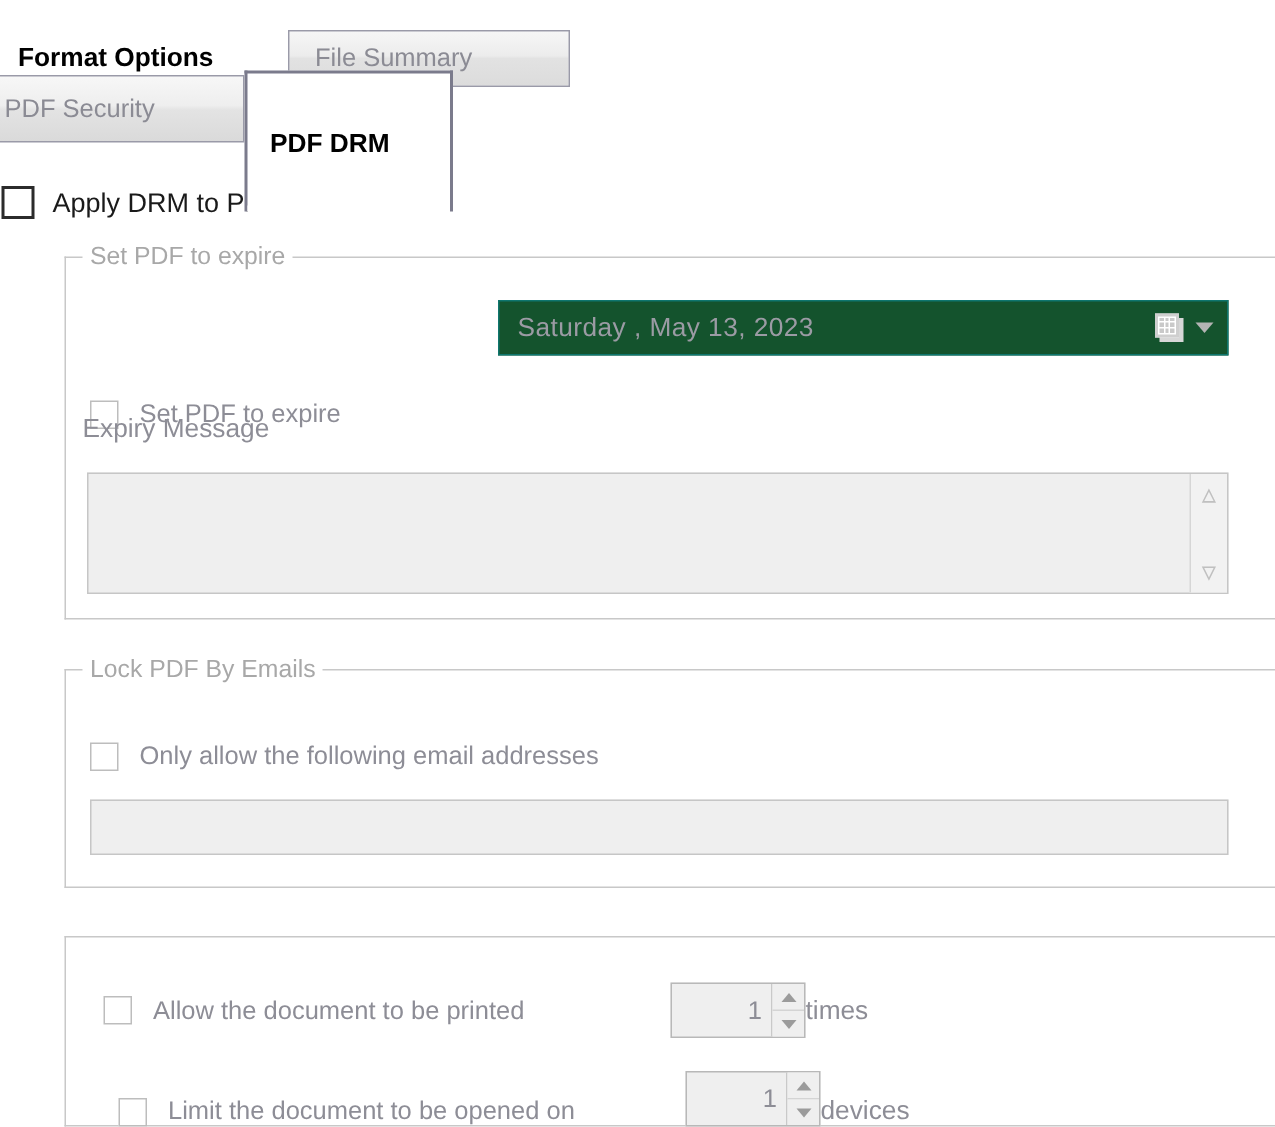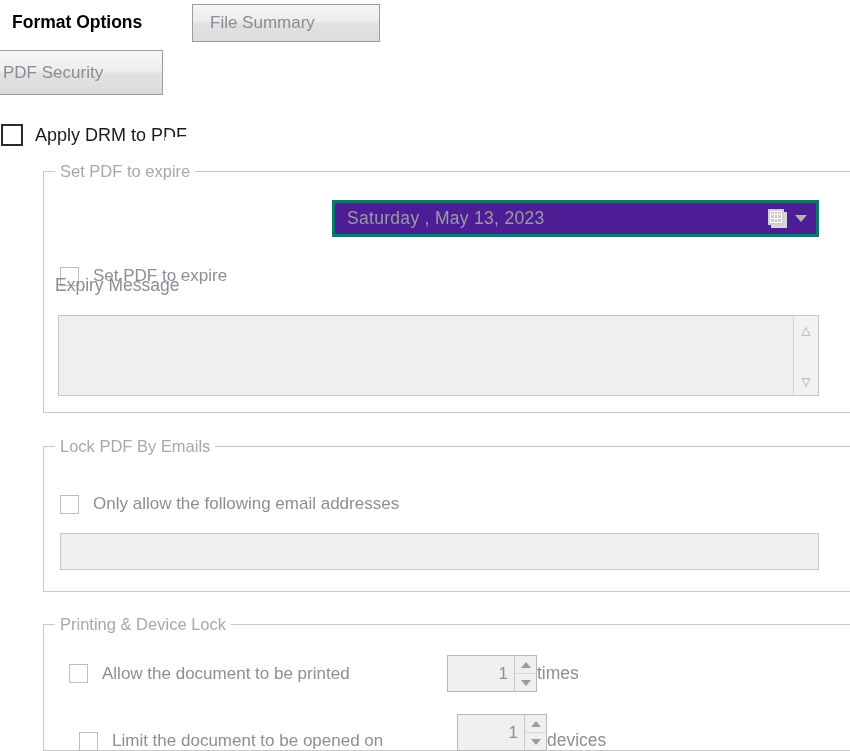--- a/index.html
+++ b/index.html
@@ -12,21 +12,21 @@
     background: #ffffff;
     font-family: "Liberation Sans", sans-serif;
     overflow: hidden;
     position: relative;
     -webkit-font-smoothing: none;
   }
 
   
   #outer-tabstrip {
     position: absolute;
-    left: 0; top: 0;
+    left: 0; top: 16px;
     width: 850px; height: 45px;
     background: #ffffff;
   }
   .tab-outer-selected {
     position: absolute;
     left: -10px; top: 0px;
     height: 45px;
     padding: 0 14px 0 22px;
     display: flex;
     align-items: center;
@@ -177,22 +177,22 @@
     position: absolute;
     display: flex;
     align-items: center;
   }
 
   
   #datepicker {
     position: absolute;
     left: 332px; top: 103px;
     width: 487px; height: 37px;
-    border: 3px solid #0f766e;
-    background: #4c1d95;
+    border: 1px solid #0f766e;
+    background: #14532d;
     box-sizing: border-box;
     display: flex;
     align-items: center;
   }
   #date-text {
     margin-left: 12px;
     font-size: 17.5px;
     color: #9b9ba4;
     white-space: nowrap;
     letter-spacing: 0.3px;
@@ -354,20 +354,23 @@
   </div>
   <div class="tab-outer-unsel">
     <span>File Summary</span>
   </div>
 </div>
 
 <div id="inner-tabstrip">
   <div id="inner-tabstrip-line"></div>
   <div class="tab-inner-unsel">
     <span>PDF Security</span>
+  </div>
+  <div class="tab-inner-sel">
+    <span>PDF DRM</span>
   </div>
   <div class="tab-sel-mask"></div>
 </div>
 
 <div id="panel">
 
   <div id="apply-drm-row">
     <span class="cb-enabled"></span>
     <span id="apply-drm-label">Apply DRM to PDF</span>
   </div>
@@ -422,21 +425,20 @@
       <span class="dis-label" style="margin-left:14px;">Only allow the following email addresses</span>
     </div>
 
     <div id="email-input" style="left:17px; top:96px;">
       <span placeholder=""></span>
     </div>
   </div>
 
   <div class="groupbox" style="left:43px; top:518px; width:807px; height:136px;">
     <div class="gb-border"></div>
-    <div class="gb-legend">Printing &amp; Device Lock</div>
 
     <div class="row" style="left:26px; top:40px;">
       <span class="cb-dis"></span>
       <span class="dis-label" style="margin-left:14px; width:345px;">Allow the document to be printed</span>
       <span class="spinner">
         <span class="spin-val">1</span>
         <span class="spin-btns">
           <span class="spin-up">
               <i class="tri-up"></i>
             </span>

